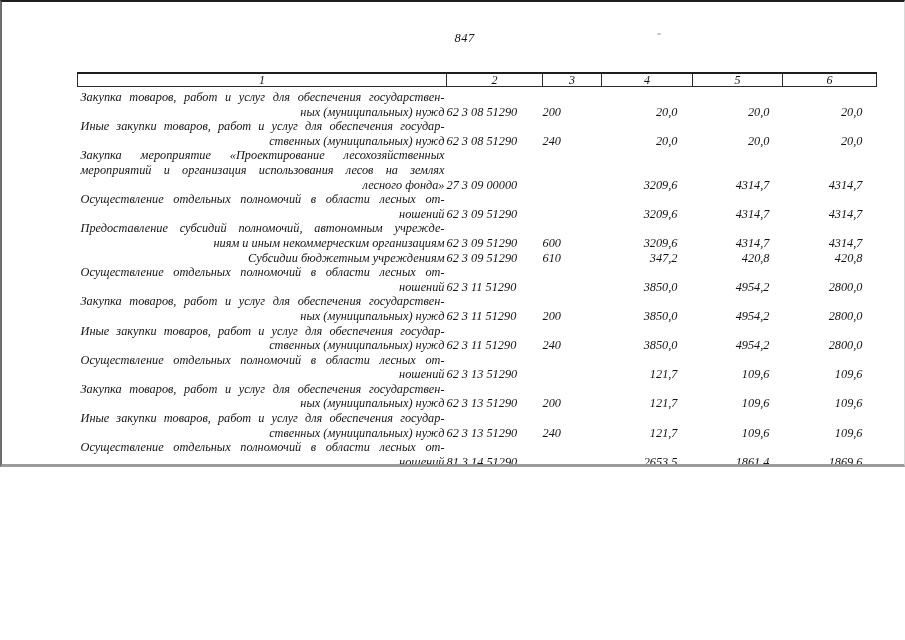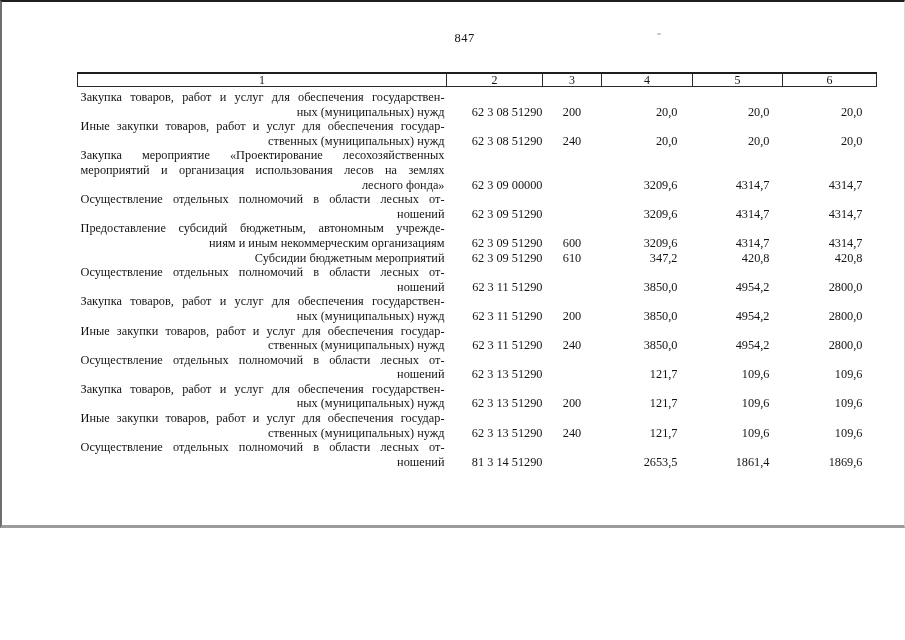--- a/index.html
+++ b/index.html
@@ -3,30 +3,31 @@
 <meta charset="utf-8">
 <style>
   html, body {
     margin: 0;
     padding: 0;
     background: #ffffff;
   }
   .page {
     position: relative;
     width: 905px;
-    height: 528px;
+    height: 467px;
     background: #ffffff;
     box-sizing: border-box;
     border-top: 2px solid #1f1f1f;
     border-left: 2px solid #6e6e6e;
     border-bottom: 3px solid #9b9b9b;
     border-right: 1px solid #d9d9d9;
     overflow: hidden;
     font-family: "Liberation Serif", serif;
     color: #141414;
+    font-style: italic;
   }
   .pagenum {
     position: absolute;
     top: 29px;
     left: 10px;
     width: 905px;
     text-align: center;
     font-size: 12.5px;
     letter-spacing: 0.5px;
   }
@@ -54,22 +55,22 @@
   tbody td {
     padding: 0;
     vertical-align: bottom;
   }
   tbody tr:first-child td {
     padding-top: 3px;
   }
   td.c1 { padding-left: 3px; padding-right: 2px; }
   .ln { text-align: right; }
   .ln.j { text-align: justify; text-align-last: justify; }
-  td.c2 { text-align: right; }
-  td.c3 { text-align: center; }
+  td.c2 { text-align: left; }
+  td.c3 { }
   td.c4 { text-align: right; padding-right: 15px; }
   td.c5 { text-align: right; padding-right: 13px; }
   td.c6 { text-align: right; padding-right: 14px; }
   .speck {
     position: absolute;
     background: #c7c7c7;
     border-radius: 1px;
   }
   .s1 { left: 655px; top: 31px; width: 4px; height: 2px; }
   .s2 { left: 172px; top: 572px; width: 3px; height: 2px; }
@@ -123,51 +124,51 @@
           <td class="c4">20,0</td>
           <td class="c5">20,0</td>
           <td class="c6">20,0</td>
         </tr>
         <tr>
           <td class="c1">
             <div class="ln j">Закупка мероприятие «Проектирование лесохозяйственных</div>
             <div class="ln j">мероприятий и организация использования лесов на землях</div>
             <div class="ln">лесного фонда»</div>
           </td>
-          <td class="c2">62 3 09 00000</td>
+          <td class="c2">27 3 09 00000</td>
           <td class="c3"></td>
           <td class="c4">3209,6</td>
           <td class="c5">4314,7</td>
           <td class="c6">4314,7</td>
         </tr>
         <tr>
           <td class="c1">
             <div class="ln j">Осуществление отдельных полномочий в области лесных от-</div>
             <div class="ln">ношений</div>
           </td>
           <td class="c2">62 3 09 51290</td>
           <td class="c3"></td>
           <td class="c4">3209,6</td>
           <td class="c5">4314,7</td>
           <td class="c6">4314,7</td>
         </tr>
         <tr>
           <td class="c1">
-            <div class="ln j">Предоставление субсидий бюджетным, автономным учрежде-</div>
+            <div class="ln j">Предоставление субсидий полномочий, автономным учрежде-</div>
             <div class="ln">ниям и иным некоммерческим организациям</div>
           </td>
           <td class="c2">62 3 09 51290</td>
           <td class="c3">600</td>
           <td class="c4">3209,6</td>
           <td class="c5">4314,7</td>
           <td class="c6">4314,7</td>
         </tr>
         <tr>
           <td class="c1">
-            <div class="ln">Субсидии бюджетным мероприятий</div>
+            <div class="ln">Субсидии бюджетным учреждениям</div>
           </td>
           <td class="c2">62 3 09 51290</td>
           <td class="c3">610</td>
           <td class="c4">347,2</td>
           <td class="c5">420,8</td>
           <td class="c6">420,8</td>
         </tr>
         <tr>
           <td class="c1">
             <div class="ln j">Осуществление отдельных полномочий в области лесных от-</div>

